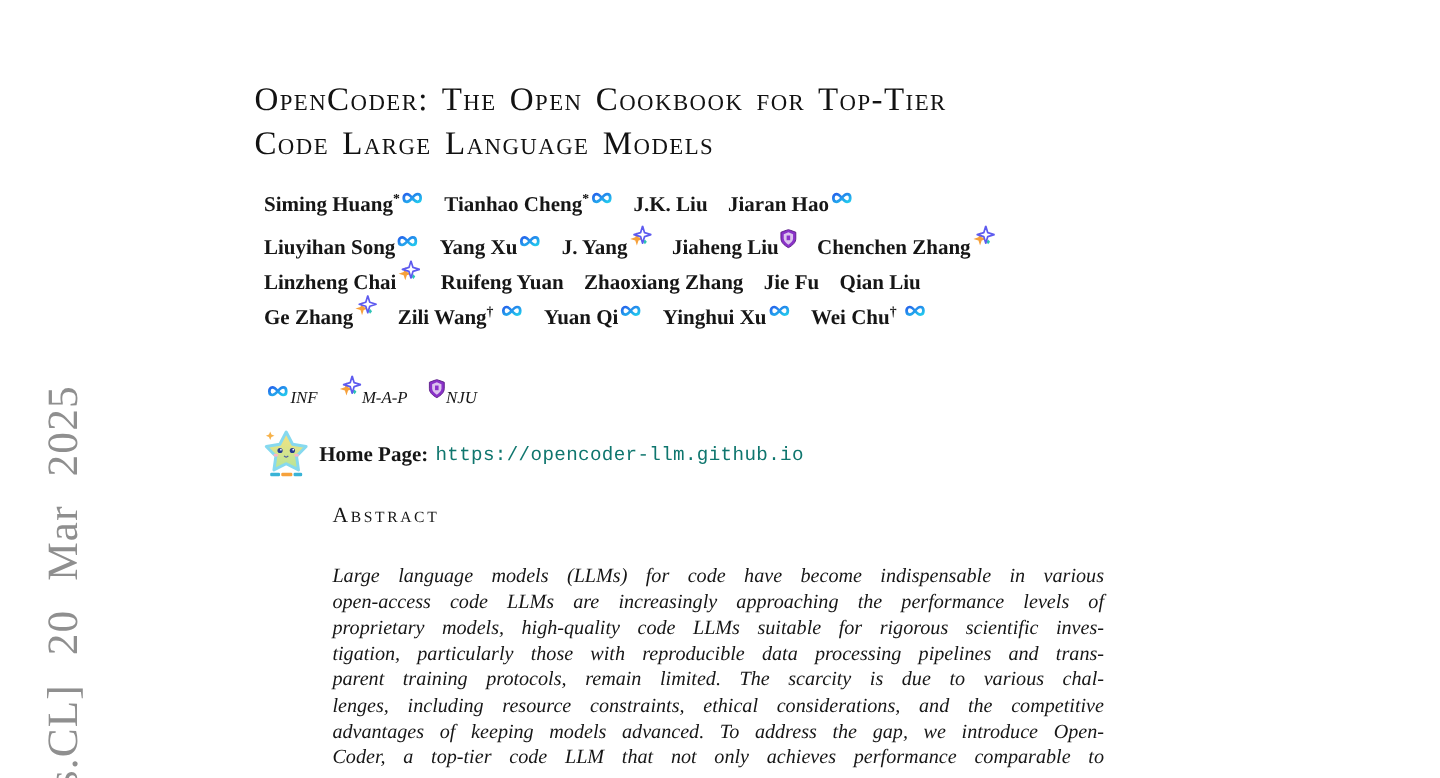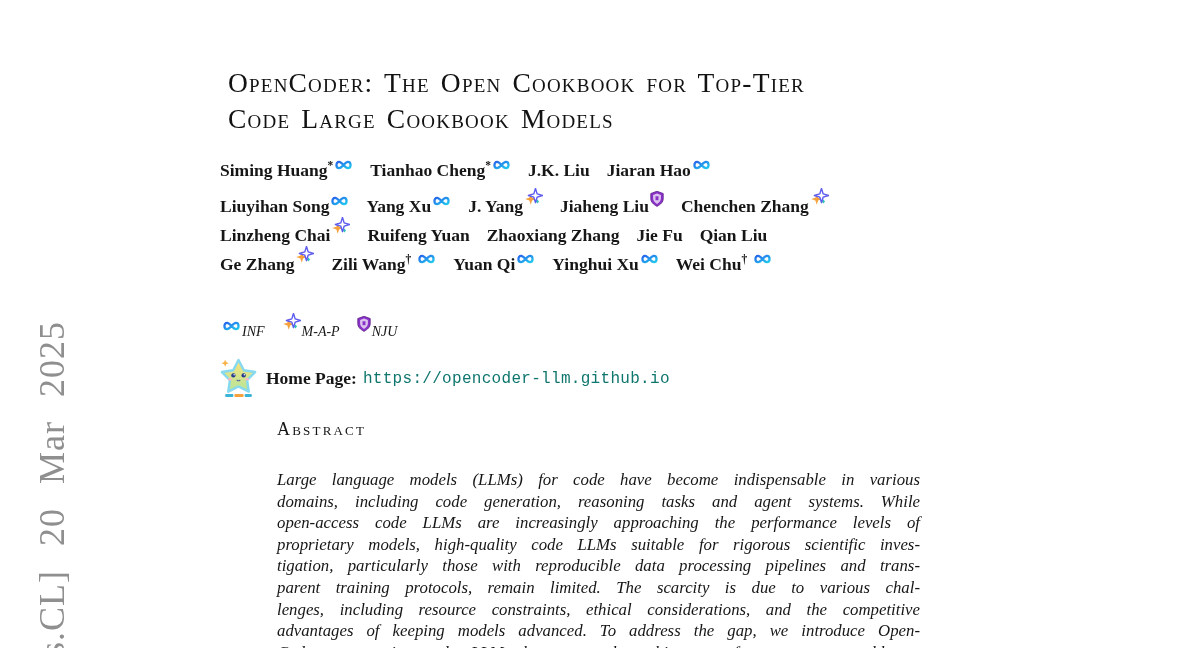--- a/index.html
+++ b/index.html
@@ -3,21 +3,21 @@
 <meta charset="utf-8">
 <style>
   html,body{margin:0;padding:0;background:#ffffff;}
   .page{position:relative;width:1200px;height:648px;background:#fff;overflow:hidden;
         font-family:"Liberation Serif","DejaVu Serif",serif;color:#161616;}
 
   .banner{position:absolute;left:31px;top:668px;transform-origin:0 0;transform:rotate(-90deg);
           font-size:36px;color:#8f8f8f;white-space:nowrap;word-spacing:14px;letter-spacing:1px;}
 
   .title{position:absolute;left:212px;top:47px;font-size:27.5px;line-height:36px;
-         font-variant:small-caps;letter-spacing:1.2px;word-spacing:3px;color:#121212;margin-left:16px;}
+         font-variant:small-caps;letter-spacing:1.2px;word-spacing:3px;color:#121212;}
 
   .authors{position:absolute;left:220px;top:141px;font-size:17.5px;font-weight:bold;}
   .author-line{height:29px;white-space:nowrap;}
   .author{margin-right:17px;}
   .author sup{font-size:11.5px;font-weight:bold;}
   .icon{display:inline-block;vertical-align:5px;margin-left:1px;}
   .icon.gapped{margin-left:6px;}
 
   .affils{position:absolute;left:221px;top:295px;font-size:14px;font-style:italic;}
   .affil{margin-right:16px;}
@@ -61,21 +61,21 @@
   
   
 </div>
 
 <div class="page">
 
   <div class="banner">[cs.CL] 20 Mar 2025</div>
 
   <div class="title">
     <div>OpenCoder: The Open Cookbook for Top-Tier</div>
-    <div>Code Large Cookbook Models</div>
+    <div>Code Large Language Models</div>
   </div>
 
   <div class="authors" id="authors-box">
       <div class="author-line"><span class="author"><span>Siming Huang</span><sup>*</sup><svg width="19" height="12" viewBox="0 0 30 18" class="icon">
     <path d="M8 4 C2.5 4 2.5 14 8 14 C13.5 14 16.5 4 22 4 C27.5 4 27.5 14 22 14 C16.5 14 13.5 4 8 4 Z" fill="none" stroke="url(#infGrad)" stroke-width="3.6" stroke-linecap="round"></path>
   </svg></span><span class="author"><span>Tianhao Cheng</span><sup>*</sup><svg width="19" height="12" viewBox="0 0 30 18" class="icon">
     <path d="M8 4 C2.5 4 2.5 14 8 14 C13.5 14 16.5 4 22 4 C27.5 4 27.5 14 22 14 C16.5 14 13.5 4 8 4 Z" fill="none" stroke="url(#infGrad)" stroke-width="3.6" stroke-linecap="round"></path>
   </svg></span><span class="author"><span>J.K. Liu</span></span><span class="author"><span>Jiaran Hao</span><svg width="19" height="12" viewBox="0 0 30 18" class="icon">
     <path d="M8 4 C2.5 4 2.5 14 8 14 C13.5 14 16.5 4 22 4 C27.5 4 27.5 14 22 14 C16.5 14 13.5 4 8 4 Z" fill="none" stroke="url(#infGrad)" stroke-width="3.6" stroke-linecap="round"></path>
   </svg></span></div>
@@ -144,21 +144,20 @@
       <rect x="26" y="35" width="7" height="3" rx="1" fill="#39b3d6"></rect>
     </svg>
     <span class="homelabel">Home Page:</span>
     <a class="homeurl" href="#">https://opencoder-llm.github.io</a>
   </div>
 
   <div class="absheading">Abstract</div>
 
   <div class="absbody" id="abstract-box">
       <div class="abs-line">Large language models (LLMs) for code have become indispensable in various</div>
-      <div class="abs-line">domains, including code generation, reasoning tasks and agent systems. While</div>
       <div class="abs-line">open-access code LLMs are increasingly approaching the performance levels of</div>
       <div class="abs-line">proprietary models, high-quality code LLMs suitable for rigorous scientific inves-</div>
       <div class="abs-line">tigation, particularly those with reproducible data processing pipelines and trans-</div>
       <div class="abs-line">parent training protocols, remain limited. The scarcity is due to various chal-</div>
       <div class="abs-line">lenges, including resource constraints, ethical considerations, and the competitive</div>
       <div class="abs-line">advantages of keeping models advanced. To address the gap, we introduce Open-</div>
       <div class="abs-line">Coder, a top-tier code LLM that not only achieves performance comparable to</div>
     </div>
 
 </div>

